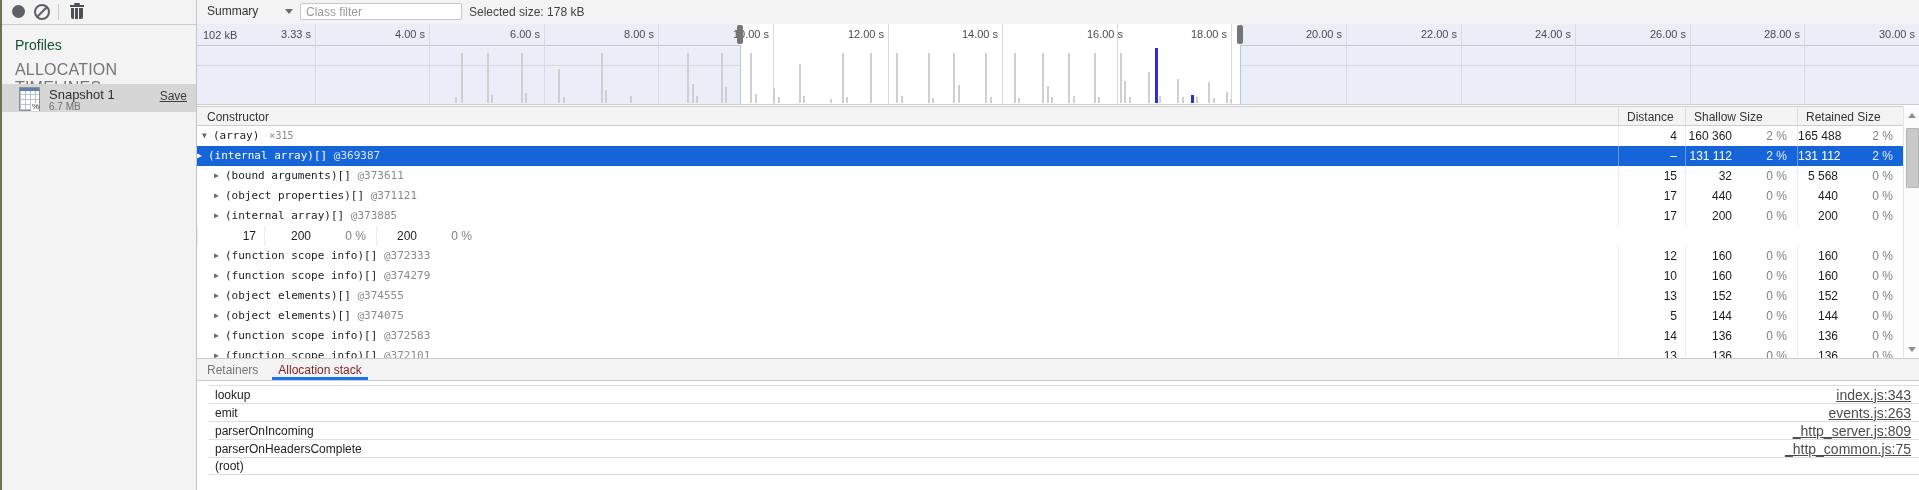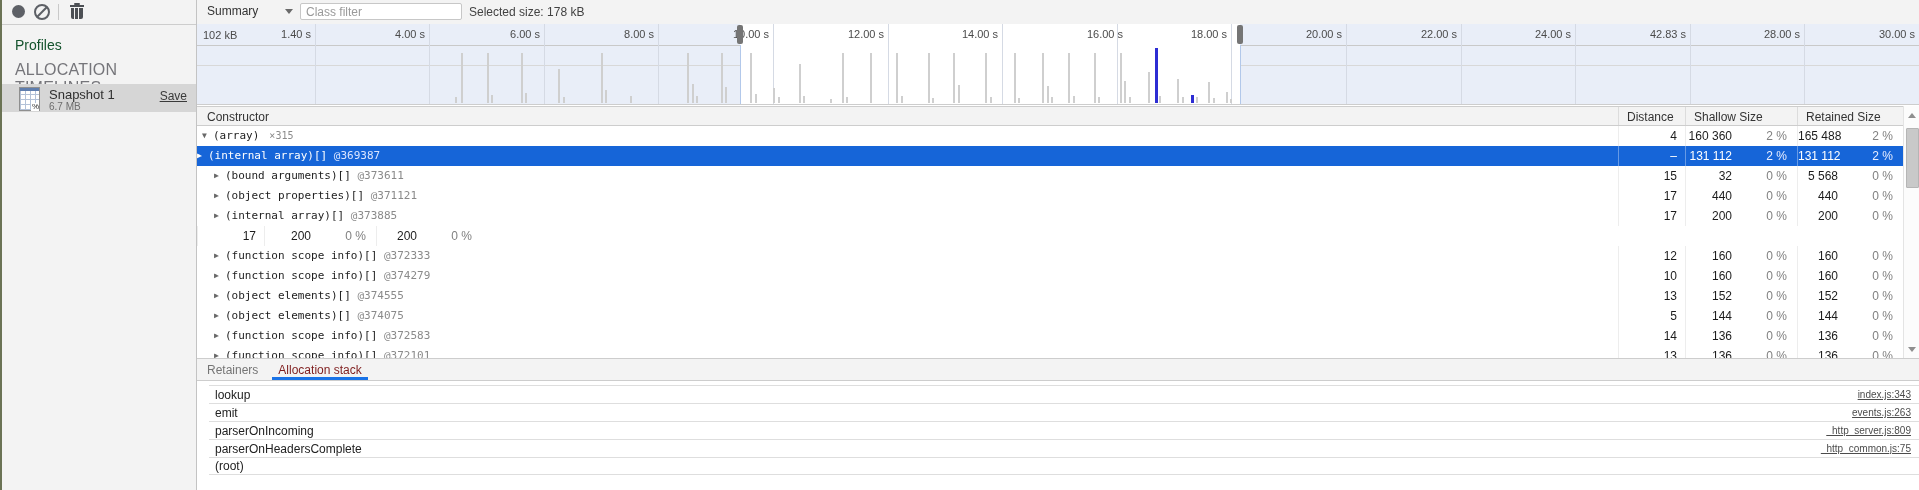--- a/index.html
+++ b/index.html
@@ -96,21 +96,21 @@
 
   
   #tabbar{left:0;top:358px;width:1722px;height:23px;background:#f3f3f3;border-top:1px solid #cdcdcd;border-bottom:1px solid #cdcdcd;box-sizing:border-box;display:flex;align-items:center;}
   .tab{position:relative;height:100%;display:flex;align-items:center;padding:0 10px;font-size:12px;color:#757575;}
   .tab.active{color:#7f1d1d;text-align:right;}
   .tab.active .underline{position:absolute;left:4px;right:4px;bottom:0;height:3px;background:#1a73e8;}
   #stack{left:0;top:385px;width:1722px;background:#fff;}
   .stack-row{box-sizing:border-box;display:flex;justify-content:space-between;align-items:center;height:18px;border-top:1px solid #dedede;background:#fff;margin-left:12px;}
   .stack-row:last-child{border-bottom:1px solid #dedede;}
   .stack-fn{padding-left:6px;font-size:12px;color:#222;}
-  .stack-loc{padding-right:8px;font-size:10px;color:#4c4c4c;text-decoration:underline;}
+  .stack-loc{padding-right:8px;font-size:14px;color:#4c4c4c;text-decoration:underline;}
 </style>
 </head>
 <body>
 
 <div id="app">
   <div class="abs" id="edge-strip"></div>
 
   <div class="abs" id="sidebar">
     <div class="abs" id="side-toolbar">
       <div class="abs" id="record-btn"></div>
@@ -142,21 +142,21 @@
       <div class="abs" id="summary-select">Summary</div>
       <div class="abs" id="summary-caret"></div>
       <input class="abs" id="class-filter" placeholder="Class filter" style="">
       <div class="abs" id="selected-size">Selected size: 178 kB</div>
     </div>
 
     <div class="abs" id="overview">
       <div class="abs" id="ruler">
           <div class="sel-rect" style="left: 543px; width: 500px;"></div>
           <div class="gridline" style="left: 118px;"></div>
-          <div class="tick-label" style="left: 114px;">1.40 s</div>
+          <div class="tick-label" style="left: 114px;">3.33 s</div>
           <div class="gridline" style="left: 232px;"></div>
           <div class="tick-label" style="left: 228px;">4.00 s</div>
           <div class="gridline" style="left: 347px;"></div>
           <div class="tick-label" style="left: 343px;">6.00 s</div>
           <div class="gridline" style="left: 461px;"></div>
           <div class="tick-label" style="left: 457px;">8.00 s</div>
           <div class="gridline" style="left: 576px;"></div>
           <div class="tick-label" style="left: 572px;">10.00 s</div>
           <div class="gridline" style="left: 691px;"></div>
           <div class="tick-label" style="left: 687px;">12.00 s</div>
@@ -166,21 +166,21 @@
           <div class="tick-label" style="left: 916px; margin-left: 10px;">16.00 s</div>
           <div class="gridline" style="left: 1034px;"></div>
           <div class="tick-label" style="left: 1030px;">18.00 s</div>
           <div class="gridline" style="left: 1149px;"></div>
           <div class="tick-label" style="left: 1145px;">20.00 s</div>
           <div class="gridline" style="left: 1264px;"></div>
           <div class="tick-label" style="left: 1260px;">22.00 s</div>
           <div class="gridline" style="left: 1378px;"></div>
           <div class="tick-label" style="left: 1374px;">24.00 s</div>
           <div class="gridline" style="left: 1493px;"></div>
-          <div class="tick-label" style="left: 1489px;">42.83 s</div>
+          <div class="tick-label" style="left: 1489px;">26.00 s</div>
           <div class="gridline" style="left: 1607px;"></div>
           <div class="tick-label" style="left: 1603px;">28.00 s</div>
           <div class="tick-label" style="left: 1718px;">30.00 s</div>
           <div class="handle" style="left: 540px;"></div>
           <div class="handle" style="left: 1040px;"></div>
         </div>
       <div class="abs" id="chart">
         <div class="abs" id="chart-hline"></div>
       <div class="sel-rect" style="left: 543px; width: 500px;"></div>
           <div class="gridline" style="left: 118px;"></div>

